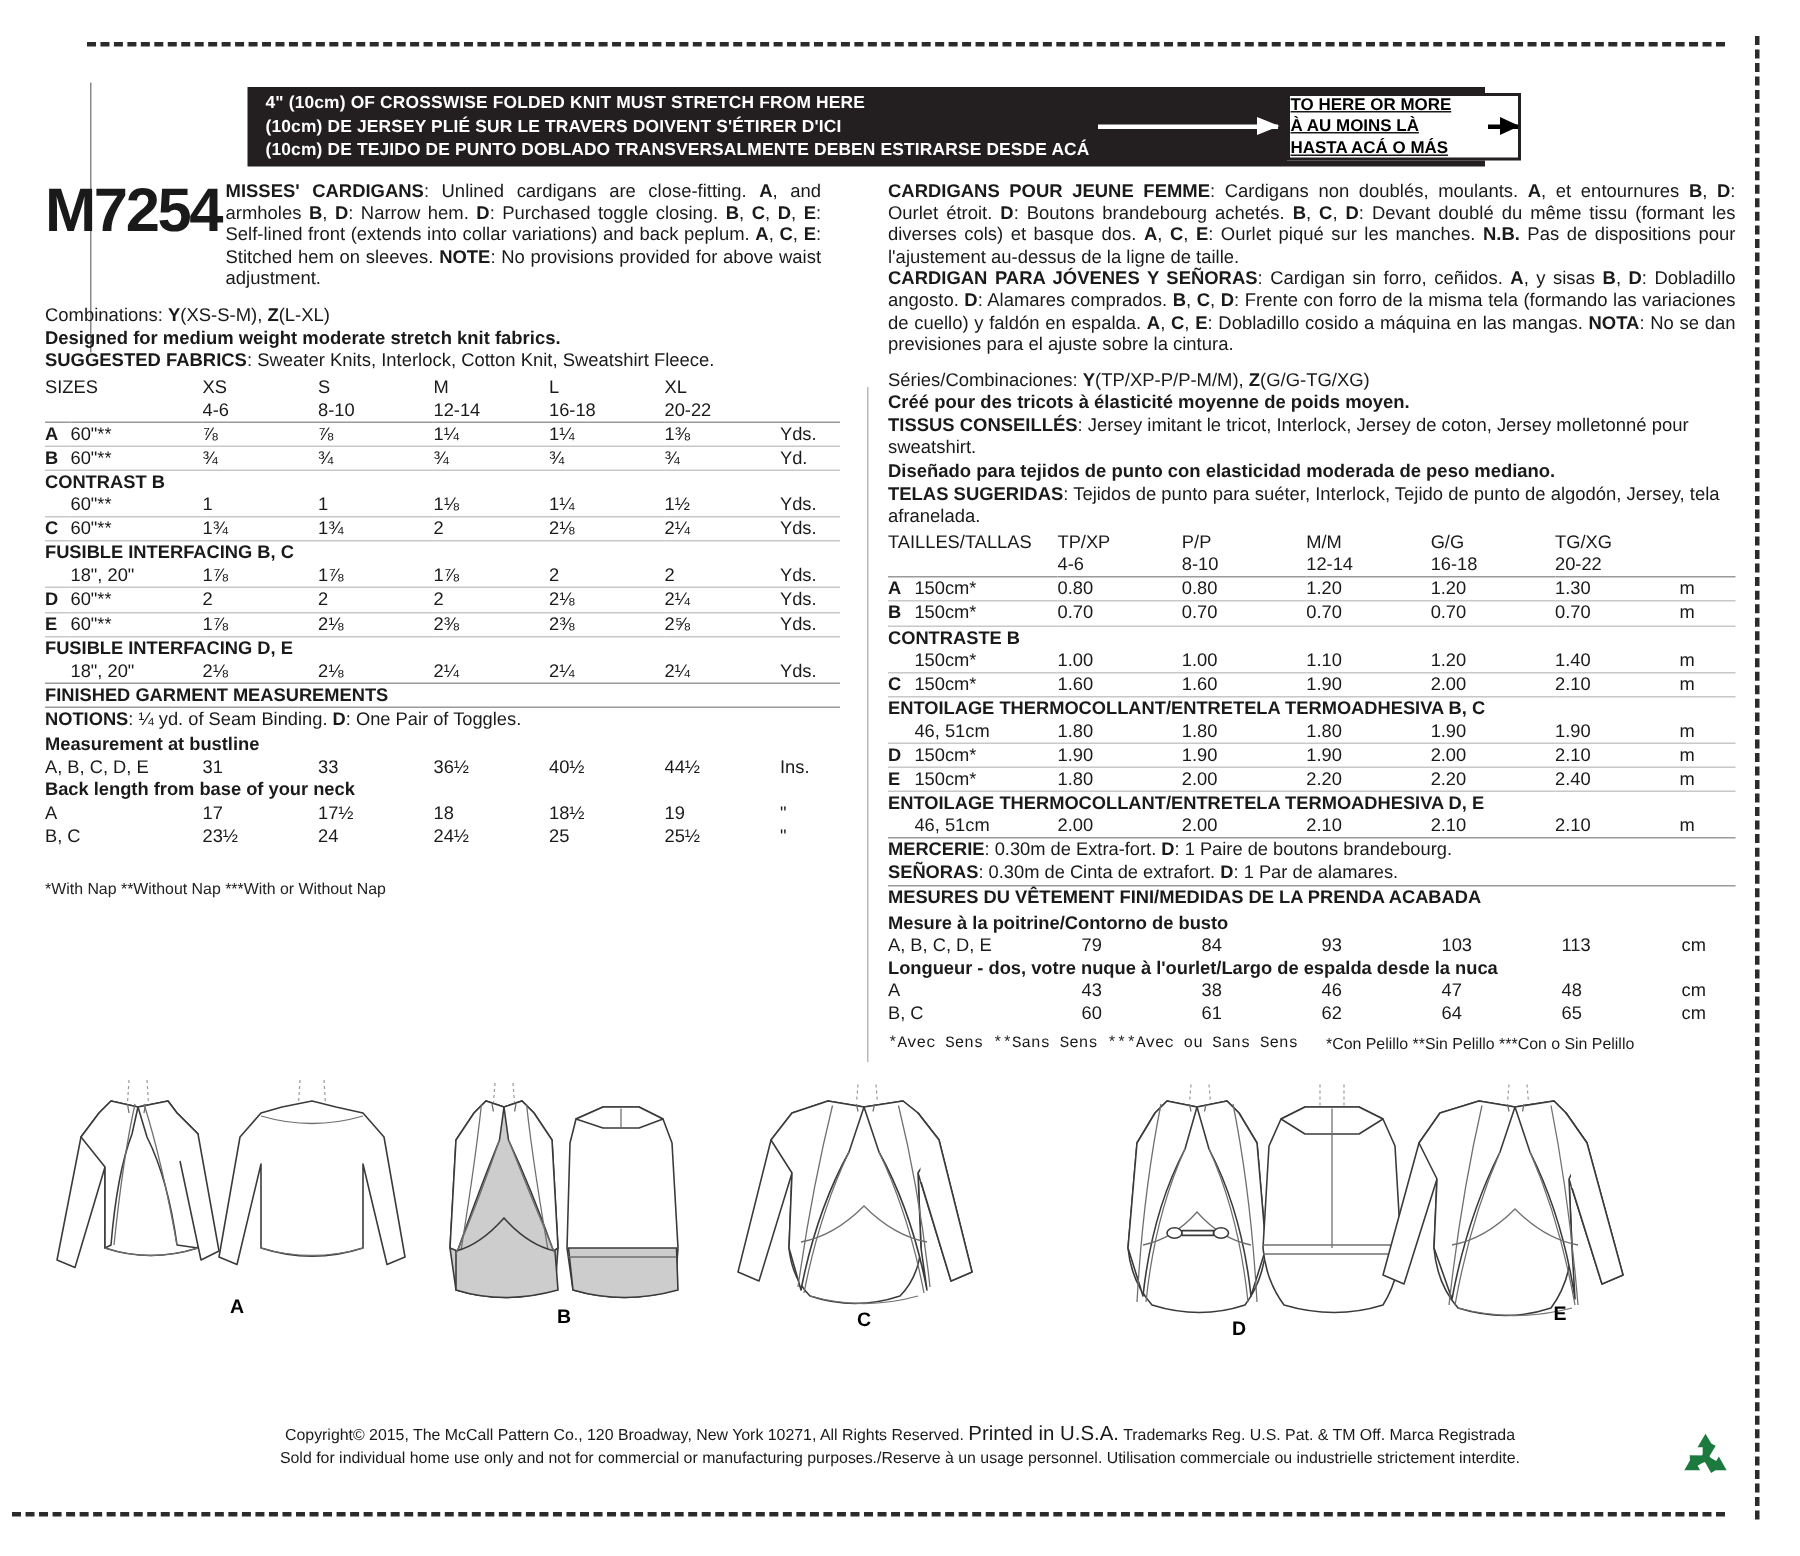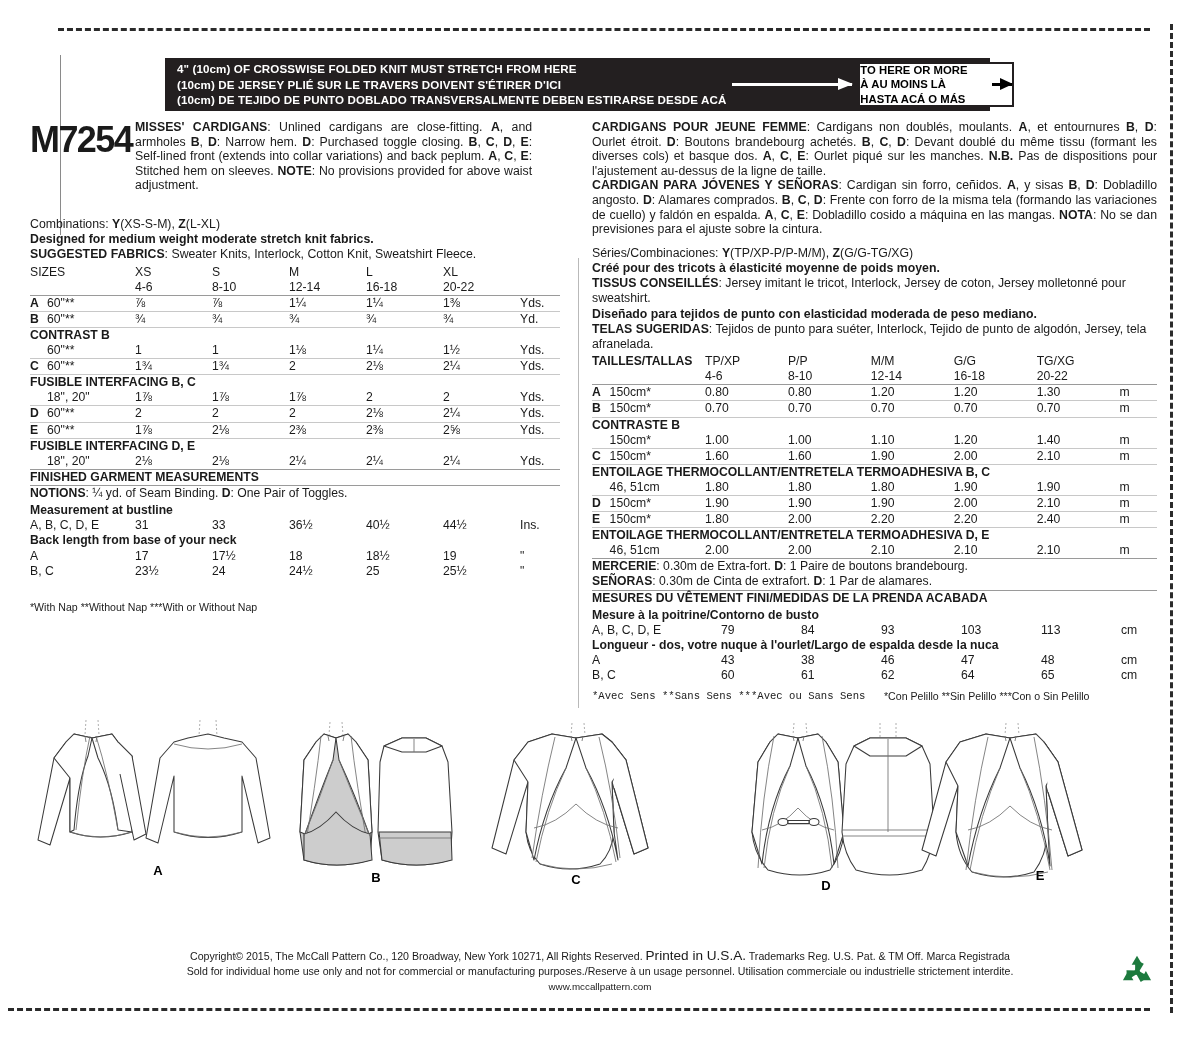--- a/index.html
+++ b/index.html
@@ -30,44 +30,44 @@
   .gauge-text{color:#ffffff;font-size:11.6px;font-weight:bold;line-height:15.4px;
     letter-spacing:.1px;padding-left:12px;white-space:nowrap;}
   .gauge-arrow-wrap{flex:1;display:flex;align-items:center;justify-content:center;
     padding:0 6px;}
   .long-arrow{position:relative;width:120px;height:3px;background:#fff;}
   .long-arrow:after{content:"";position:absolute;right:-1px;top:-5px;
     border-left:15px solid #fff;border-top:6.5px solid transparent;
     border-bottom:6.5px solid transparent;}
   .gauge-right{background:#ffffff;border:2px solid #231f20;margin-right:5px;
     height:41px;width:180px;display:flex;align-items:center;justify-content:center;}
-  .gauge-right-inner{display:flex;align-items:center;gap:25px;}
+  .gauge-right-inner{display:flex;align-items:center;gap:25px;text-decoration:underline;}
   .gauge-right-text{color:#000;font-size:11.3px;font-weight:bold;line-height:14.6px;
     text-align:left;white-space:nowrap;}
   .sm-arrow{position:relative;width:20px;height:3px;background:#000;}
   .sm-arrow:after{content:"";position:absolute;right:-1px;top:-5px;
     border-left:13px solid #000;border-top:6.5px solid transparent;
     border-bottom:6.5px solid transparent;}
 
   
   .col-left{position:absolute;left:30px;top:120px;width:530px;}
   .col-right{position:absolute;left:592px;top:120px;width:565px;}
   .col-divider{position:absolute;left:578px;top:258px;width:0;height:450px;
     border-left:1px solid #b9b9b9;}
 
   
   .headrow{display:flex;align-items:flex-start;}
-  .patnum{font-size:36px;font-weight:bold;letter-spacing:-1.6px;line-height:36px;
+  .patnum{font-size:41px;font-weight:bold;letter-spacing:-1.6px;line-height:36px;
     margin-top:2px;}
   .blurb{font-size:12.3px;line-height:14.6px;text-align:justify;margin-left:3px;
     width:397px;}
   .rblurb{font-size:12.3px;line-height:14.6px;text-align:justify;}
   b{font-weight:bold;}
 
-  .meta{margin-top:24px;font-size:12.3px;line-height:15.2px;}
+  .meta{margin-top:10px;font-size:12.3px;line-height:15.2px;}
   .meta .b{font-weight:bold;}
 
   
   table.yard{border-collapse:collapse;width:100%;font-size:12.2px;margin-top:2px;}
   table.yard td{padding:0;vertical-align:bottom;line-height:15.1px;white-space:nowrap;}
   .rule td{border-top:1px solid #c8c8c8;}
   .hrule td{border-top:1px solid #9a9a9a;}
   .c-var{width:17px;font-weight:bold;}
   .c-w{width:88px;}
   .c-n{width:77px;text-align:left;}
@@ -304,21 +304,21 @@
       <div>Séries/Combinaciones: <b>Y</b>(TP/XP-P/P-M/M), <b>Z</b>(G/G-TG/XG)</div>
       <div class="b">Créé pour des tricots à élasticité moyenne de poids moyen.</div>
       <div><b>TISSUS CONSEILLÉS</b>: Jersey imitant le tricot, Interlock, Jersey de coton, Jersey molletonné pour sweatshirt.</div>
       <div class="b">Diseñado para tejidos de punto con elasticidad moderada de peso mediano.</div>
       <div><b>TELAS SUGERIDAS</b>: Tejidos de punto para suéter, Interlock, Tejido de punto de algodón, Jersey, tela afranelada.</div>
     </div>
 
     <table class="yard rt">
       <tbody>
           <tr>
-            <td class="c-var" colspan="2" style="width: 105px; font-weight: bold;">TAILLES/TALLAS</td>
+            <td class="c-var" colspan="2" style="width: 105px; font-weight: normal;">TAILLES/TALLAS</td>
             <td class="c-n">TP/XP</td>
             <td class="c-n">P/P</td>
             <td class="c-n">M/M</td>
             <td class="c-n">G/G</td>
             <td class="c-n">TG/XG</td>
             <td class="c-u"></td>
           </tr>
           <tr>
             <td class="" colspan="2" style="width: 105px;"></td>
             <td class="c-n">4-6</td>
@@ -584,21 +584,20 @@
     </g>
   </svg>
 
   <div class="footer">
     <div>
       <span>Copyright© 2015,  The McCall Pattern Co., 120 Broadway, New York 10271, All Rights Reserved.</span>
       <span class="printed">Printed in U.S.A.</span>
       <span>Trademarks Reg. U.S. Pat. &amp; TM Off. Marca Registrada</span>
     </div>
     <div>Sold for individual home use only and not for commercial or manufacturing purposes./Reserve à un usage personnel. Utilisation commerciale ou industrielle strictement interdite.</div>
-    <div class="www">www.mccallpattern.com</div>
   </div>
 
   <svg class="recycle" viewBox="0 0 64 64">
       <path d="M32 6 L40.5 20.5 L35 20.5 L35 28 L29 28 L29 20.5 L23.5 20.5 Z" fill="#1d7a3e" transform="rotate(0 32 32)"></path>
       <path d="M32 6 L40.5 20.5 L35 20.5 L35 28 L29 28 L29 20.5 L23.5 20.5 Z" fill="#1d7a3e" transform="rotate(120 32 32)"></path>
       <path d="M32 6 L40.5 20.5 L35 20.5 L35 28 L29 28 L29 20.5 L23.5 20.5 Z" fill="#1d7a3e" transform="rotate(240 32 32)"></path>
       <path d="M29 28 L35 28 L44 44 L38 48 L29 32 Z" fill="#1d7a3e" transform="rotate(0 32 32)"></path>
       <path d="M29 28 L35 28 L44 44 L38 48 L29 32 Z" fill="#1d7a3e" transform="rotate(120 32 32)"></path>
       <path d="M29 28 L35 28 L44 44 L38 48 L29 32 Z" fill="#1d7a3e" transform="rotate(240 32 32)"></path>
     </svg>

